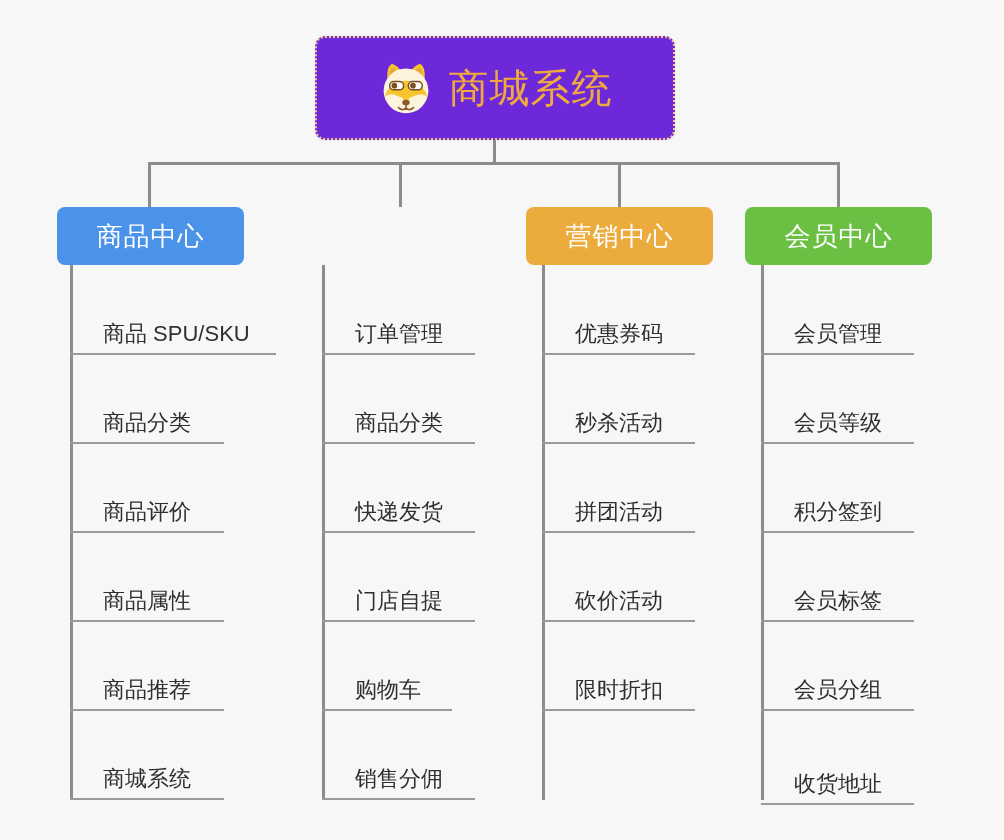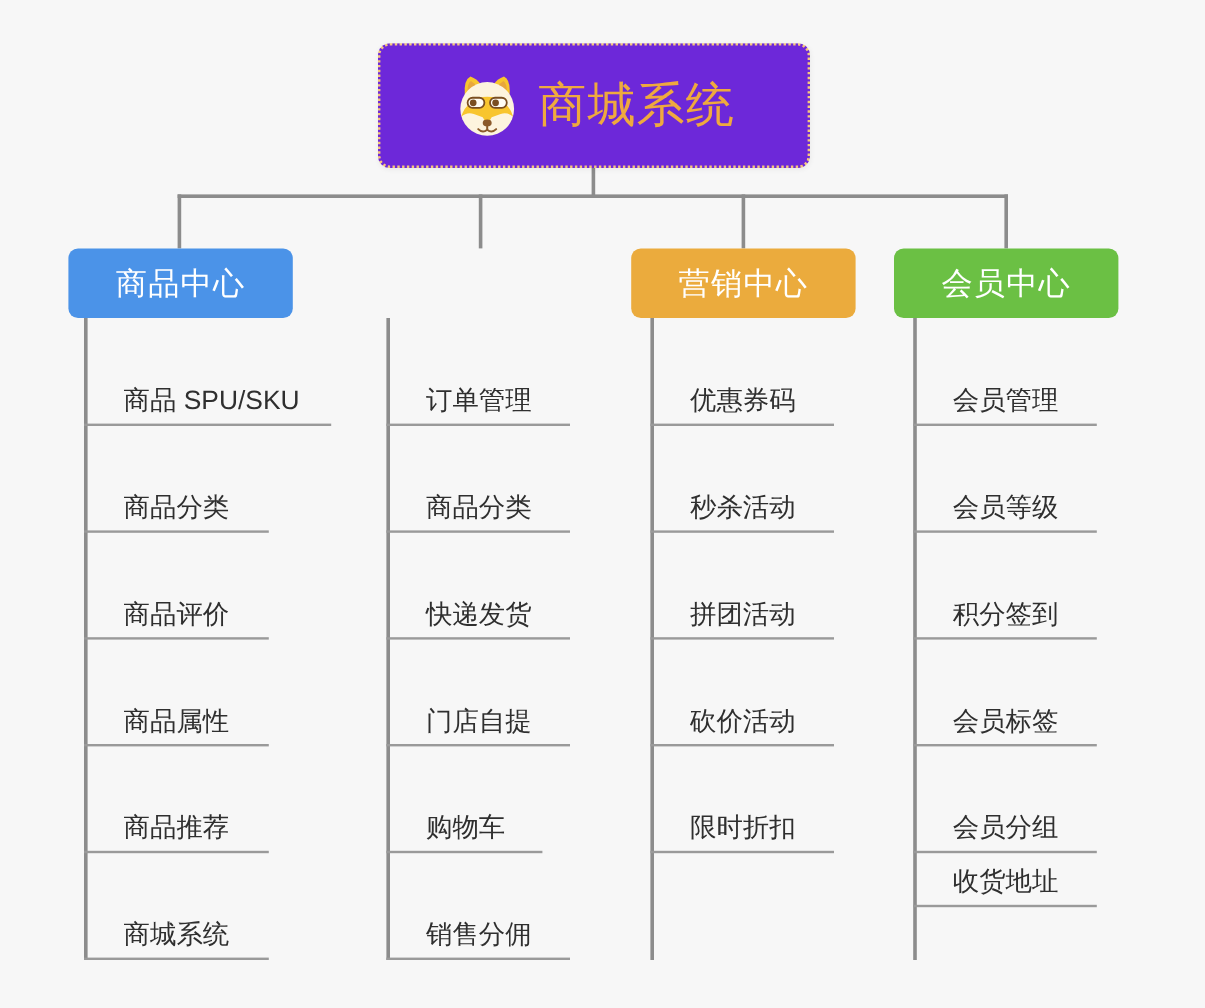--- a/index.html
+++ b/index.html
@@ -103,15 +103,15 @@
   <div class="leaf" style="left:542px;top:400px;width:153px;">秒杀活动</div>
   <div class="leaf" style="left:542px;top:489px;width:153px;">拼团活动</div>
   <div class="leaf" style="left:542px;top:578px;width:153px;">砍价活动</div>
   <div class="leaf" style="left:542px;top:667px;width:153px;">限时折扣</div>
 
   <div class="leaf" style="left:761px;top:311px;width:153px;">会员管理</div>
   <div class="leaf" style="left:761px;top:400px;width:153px;">会员等级</div>
   <div class="leaf" style="left:761px;top:489px;width:153px;">积分签到</div>
   <div class="leaf" style="left:761px;top:578px;width:153px;">会员标签</div>
   <div class="leaf" style="left:761px;top:667px;width:153px;">会员分组</div>
-  <div class="leaf" style="left:761px;top:712px;width:153px;">收货地址</div>
+  <div class="leaf" style="left:761px;top:761px;width:153px;">收货地址</div>
 
 </div>
 
 </body></html>

